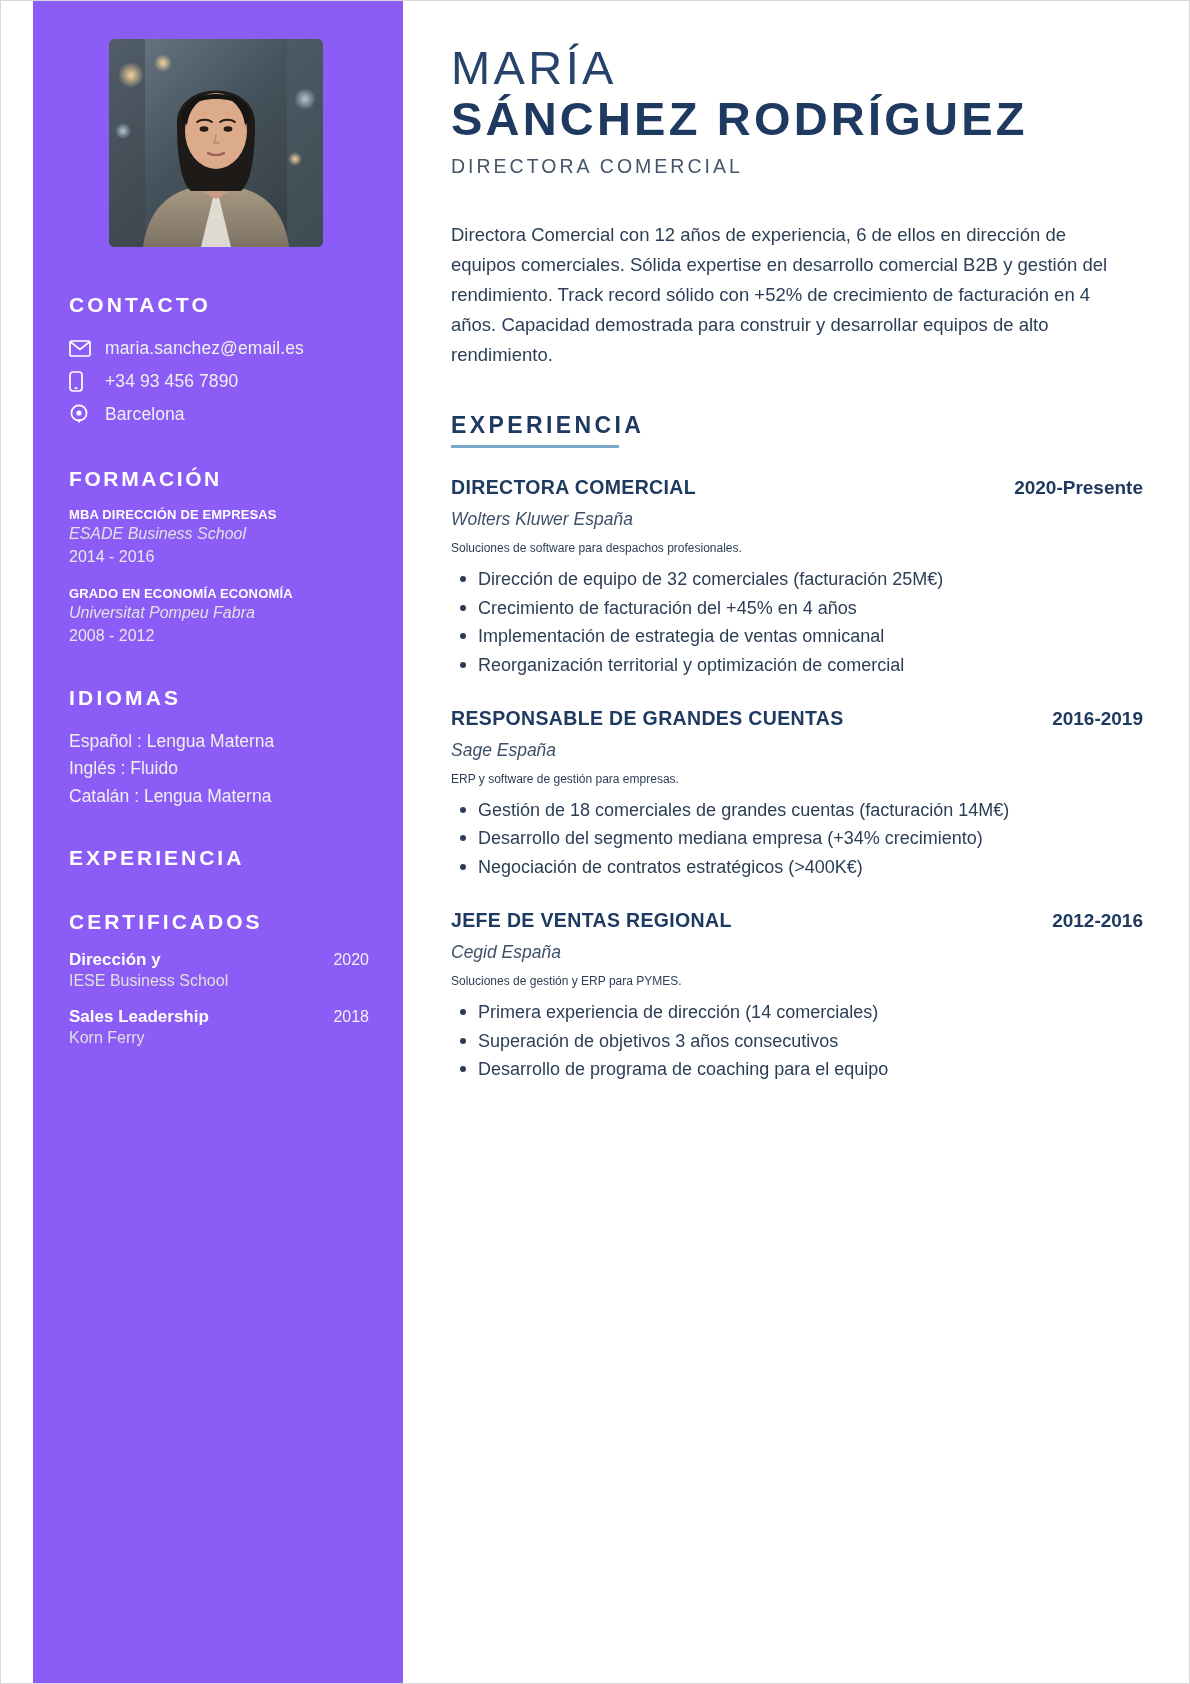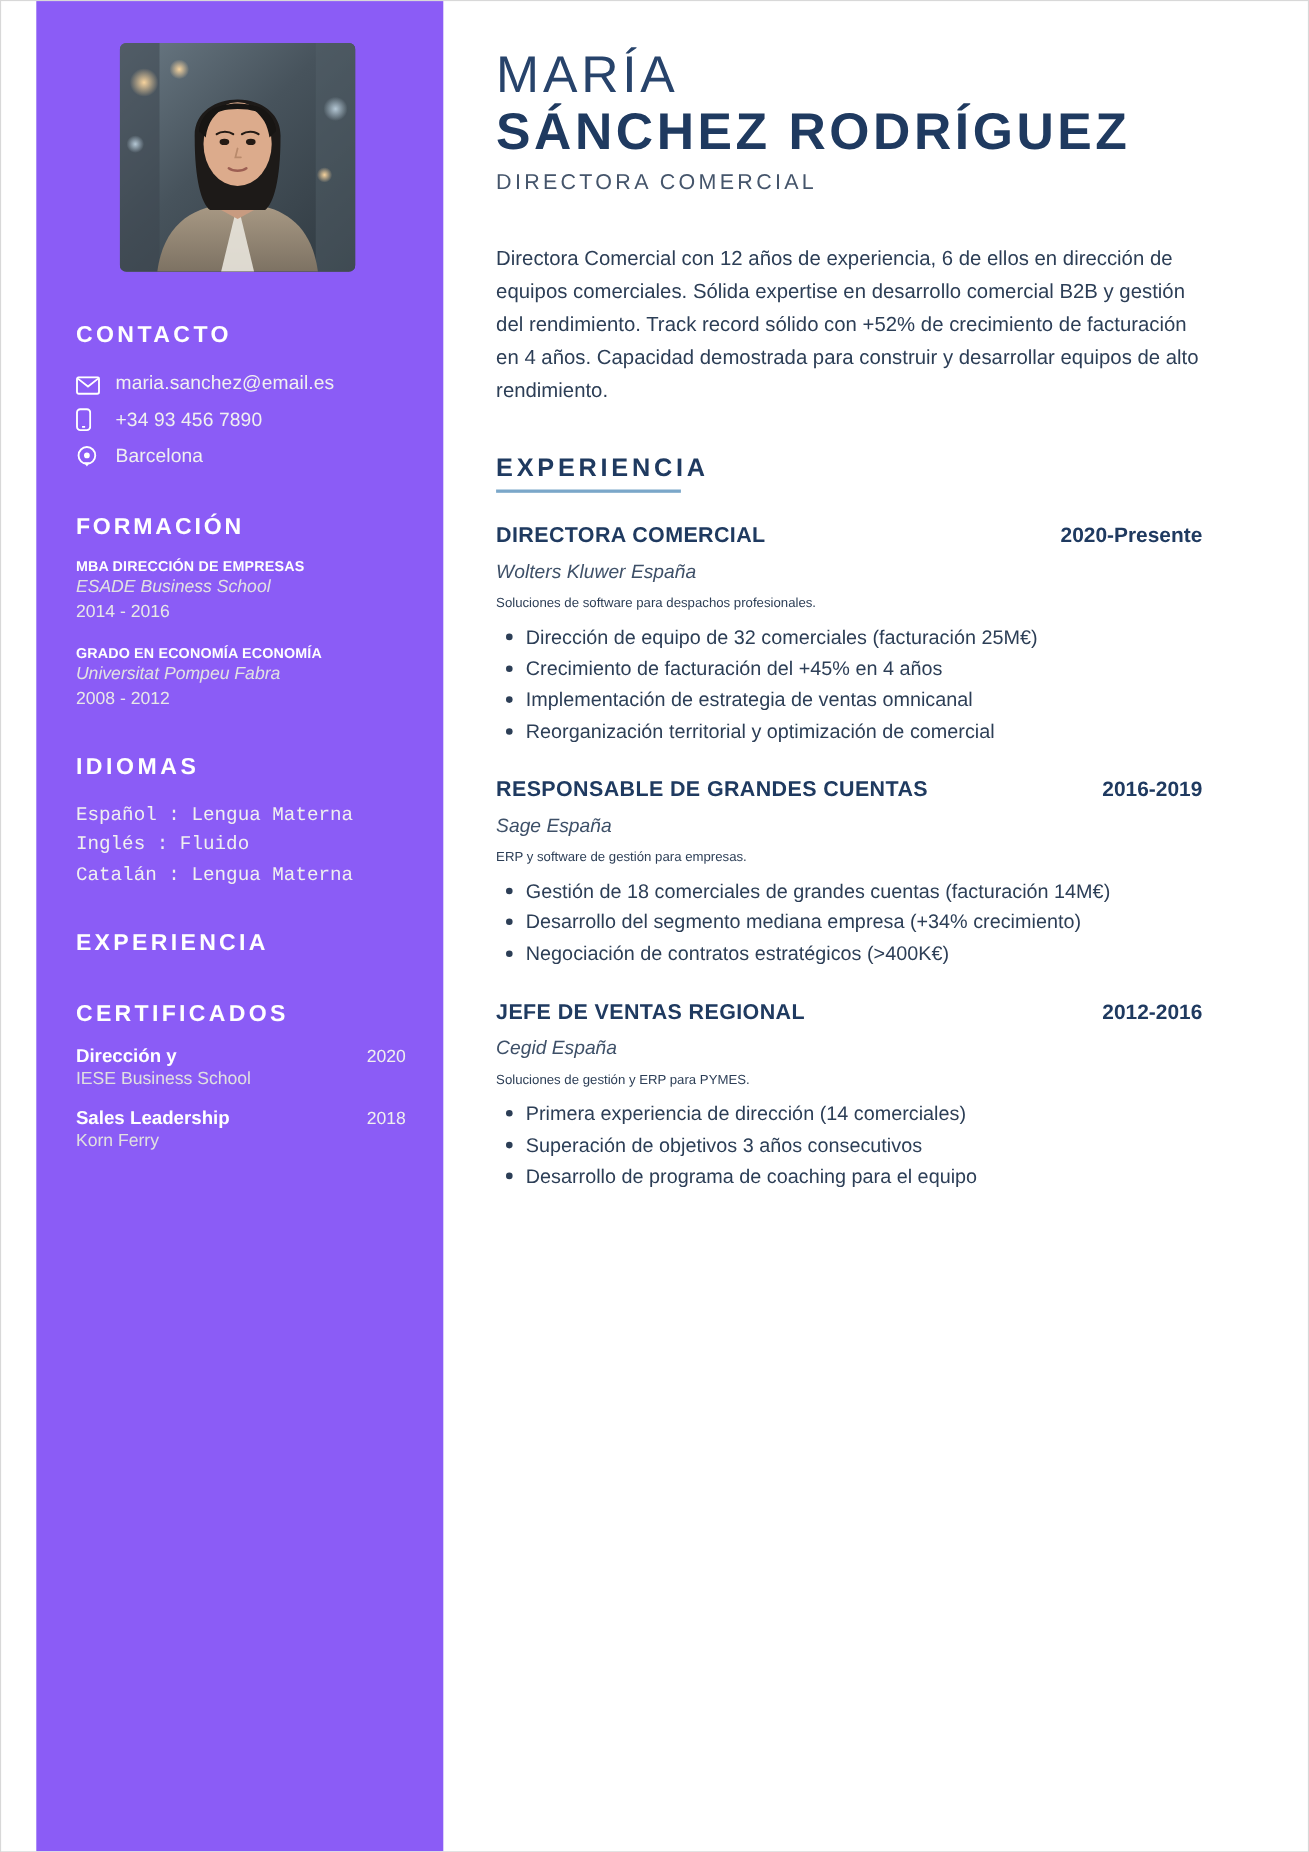--- a/index.html
+++ b/index.html
@@ -52,21 +52,21 @@
   }
   #contacto-heading { margin-top: 46px; }
   #formacion-heading { margin-top: 42px; letter-spacing: 2.6px; }
   #idiomas-heading { margin-top: 40px; letter-spacing: 3.2px; }
   #competencias-heading { margin-top: 36px; letter-spacing: 3.0px; }
   #certificados-heading { margin-top: 40px; letter-spacing: 3.0px; }
 
   .contact-list { margin-top: 20px; }
   .contact-row {
     display: flex;
-    align-items: flex-end;
+    align-items: center;
     margin-bottom: 11px;
     height: 22px;
   }
   .contact-icon {
     width: 24px;
     flex: 0 0 24px;
     display: flex;
     align-items: center;
     justify-content: flex-start;
     margin-right: 12px;
@@ -99,21 +99,20 @@
     color: #e8e8e8;
     line-height: 1.35;
     margin-top: 1px;
   }
 
   .lang-list { margin-top: 18px; }
   .lang-item {
     font-size: 17.5px;
     color: #f0f0f0;
     line-height: 1.55;
-    font-family: Liberation Mono, monospace;
   }
 
   .cert-list { margin-top: 16px; }
   .cert-block + .cert-block { margin-top: 17px; }
   .cert-top {
     display: flex;
     justify-content: space-between;
     align-items: baseline;
   }
   .cert-name {
@@ -128,21 +127,21 @@
   .cert-org {
     font-size: 16px;
     color: #e0e0e0;
     margin-top: 2px;
   }
 
   
   #main {
     flex: 1 1 auto;
     box-sizing: border-box;
-    padding: 42px 96px 40px 48px;
+    padding: 42px 46px 40px 48px;
     color: #2b3a52;
   }
   #first-name {
     font-size: 47px;
     font-weight: 400;
     letter-spacing: 3.4px;
     line-height: 1.06;
     color: #27436b;
     margin: 0;
   }

